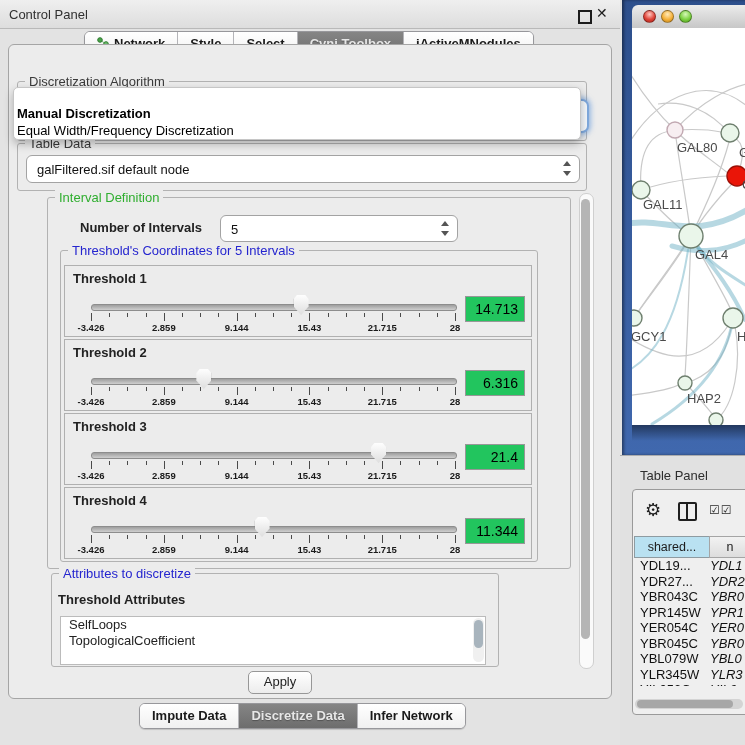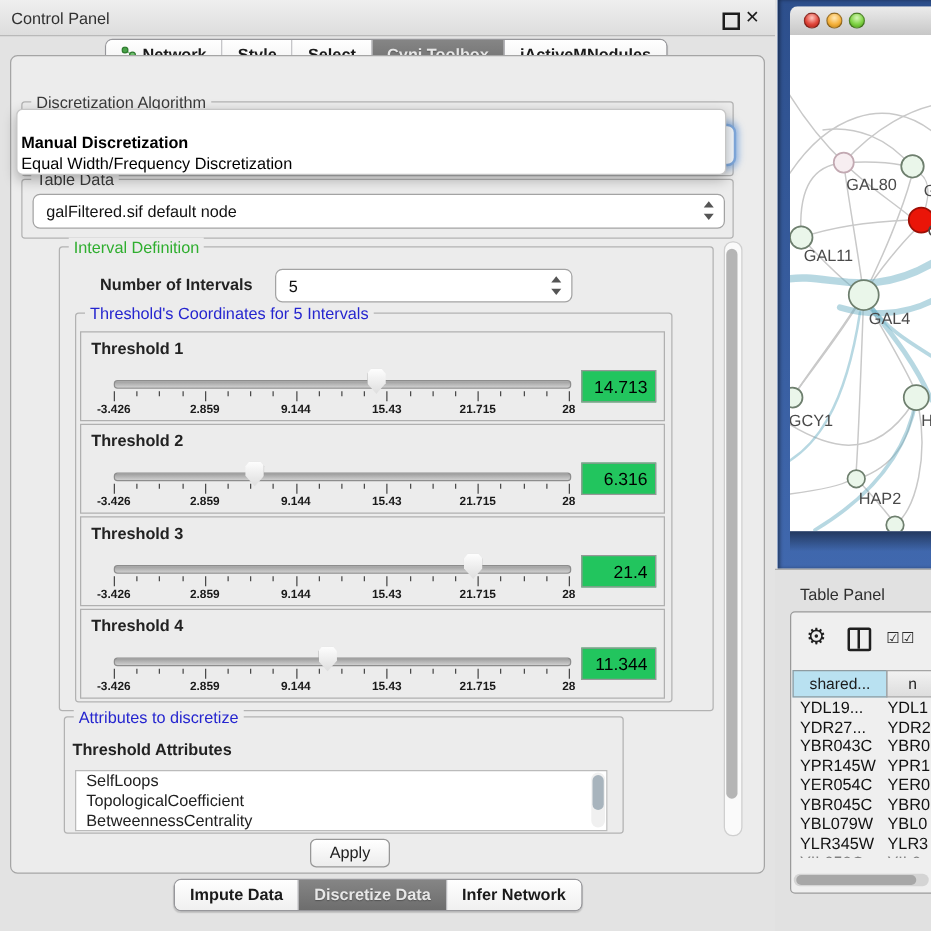--- a/index.html
+++ b/index.html
@@ -75,21 +75,21 @@
   #cols-icon{left:45px;top:12px;width:15px;height:15px;border:2px solid #1f1f1f;border-radius:2px;}
   #cols-icon div{position:absolute;left:5.5px;top:0;width:2px;height:100%;background:#1f1f1f;}
   #check-icons{left:76px;top:13px;font-size:12px;color:#2a2a2a;letter-spacing:1px;}
   #thead{position:absolute;left:1px;top:46px;height:21px;width:112px;}
   .hcell{position:absolute;top:0;height:20px;border:1px solid #8e9ba1;font-size:12.5px;text-align:center;line-height:20px;color:#1c1c1c;}
   #hcell-shared{left:0;width:74px;background:#b9e1f1;}
   #hcell-name{left:75px;width:40px;background:linear-gradient(#f2f2f2,#ddd);border-color:#a5a5a5;}
   #tbody{position:absolute;left:1px;top:68px;width:112px;height:128px;overflow:hidden;}
   .trow{position:relative;height:15.5px;font-size:13px;color:#111;}
   .tc1{position:absolute;left:6px;top:0;white-space:nowrap;}
-  .tc2{position:absolute;left:76px;top:0;white-space:nowrap;}
+  .tc2{position:absolute;left:76px;top:0;white-space:nowrap;font-style:italic;}
   #hscroll{left:2px;top:209px;width:108px;height:10px;background:#d4d4d4;border-radius:5px;}
   #hthumb{position:absolute;left:2px;top:1px;width:96px;height:8px;background:#a7a7a7;border-radius:4px;}
 </style>
 </head>
 <body>
 
 <div id="app">
 
   <div class="abs" id="titlebar">
     <div class="abs" id="win-title">Control Panel</div>
@@ -292,21 +292,20 @@
 
       <div class="group" style="left:34px;top:382px;width:446px;height:92px;">
         <span class="gtitle blue">Attributes to discretize</span>
         <div class="abs" style="left:6px;top:18px;font-size:13px;font-weight:bold;">Threshold Attributes</div>
         <div id="attr-list">
           <div class="abs vscroll" style="right:1px;top:1px;width:11px;height:44px;border:none;background:#f0f0f0;">
             <div class="vthumb" style="top:2px;height:28px;background:#a8b4bd;"></div>
           </div>
         <div class="attr-item">SelfLoops</div>
             <div class="attr-item">TopologicalCoefficient</div>
-            <div class="attr-item">BetweennessCentrality</div>
           </div>
       </div>
 
       <div class="vscroll" style="left:562px;top:2px;width:13px;height:474px;">
         <div class="vthumb" style="top:5px;height:440px;"></div>
       </div>
     </div>
 
     <div class="abs" id="algo-popup">
     <div class="popup-item" style="top: 18px; font-weight: bold;">Manual Discretization</div>

